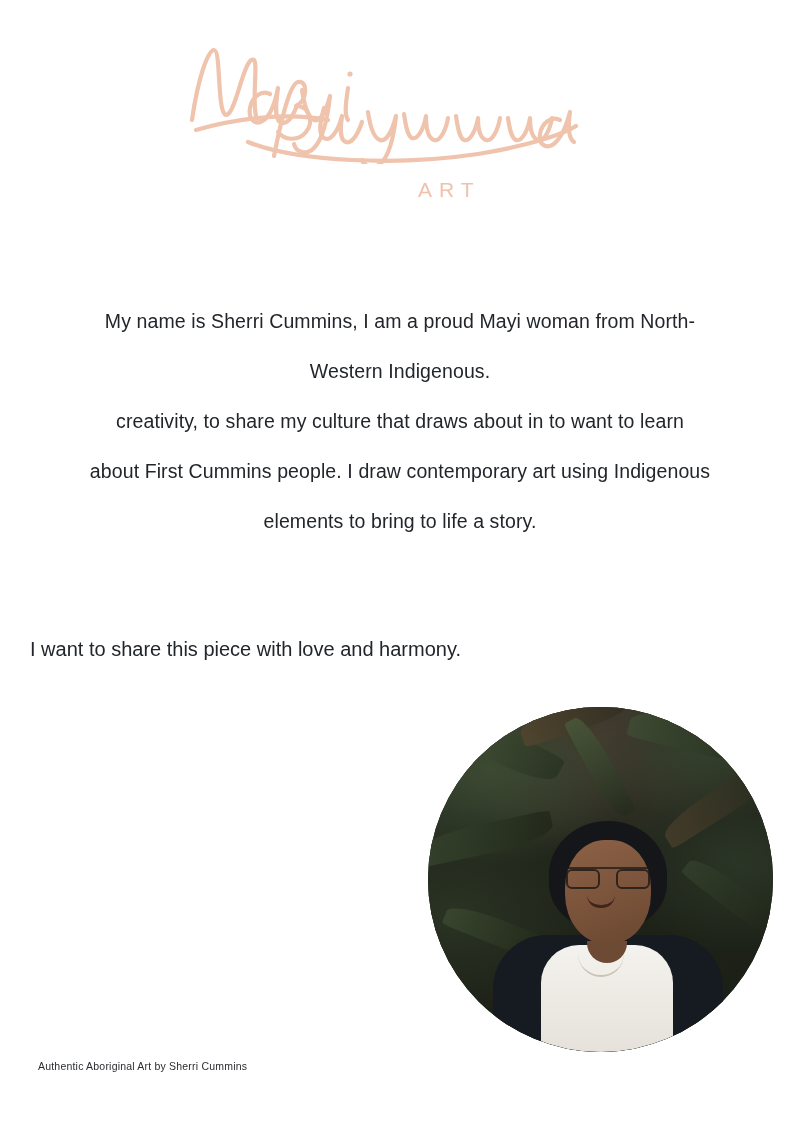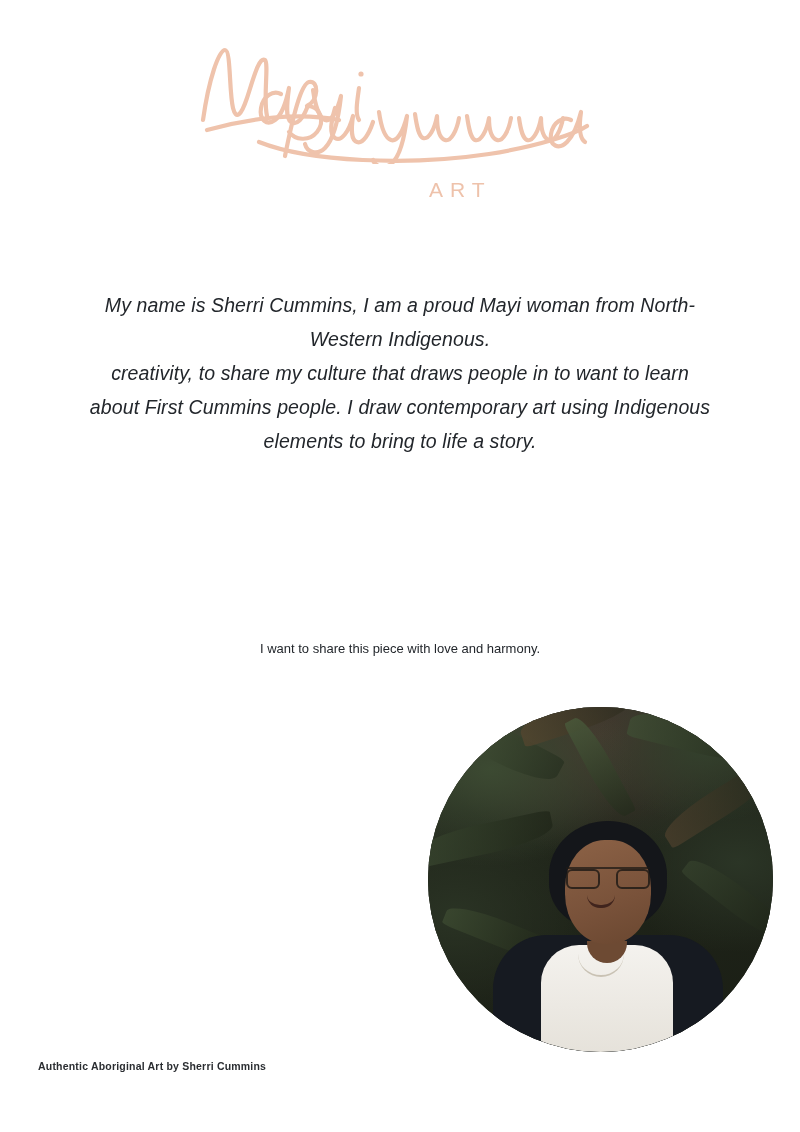--- a/index.html
+++ b/index.html
@@ -12,21 +12,21 @@
     height: 1132px;
     position: relative;
     overflow: hidden;
     font-family: "Liberation Sans", sans-serif;
     color: #22252a;
   }
 
   
   .logo-wrap {
     position: absolute;
-    left: 11px;
+    left: 0;
     top: 30px;
     width: 700px;
     height: 160px;
     text-align: center;
   }
   .logo-script {
     position: absolute;
     left: 178px;
     top: 4px;
     width: 420px;
@@ -49,31 +49,29 @@
     left: 30px;
     top: 288px;
     width: 740px;
     text-align: center;
     font-size: 19.5px;
     line-height: 34px;
     color: #22262b;
     letter-spacing: 0.1px;
   }
   .copy p {
-    margin: 0;
-    font-style: italic;
+    margin: 16px;
   }
 
   .closing {
     position: absolute;
     left: 30px;
     top: 632px;
     width: 740px;
-    text-align: center;
-    font-size: 13px;
+    font-size: 20px;
     line-height: 34px;
     color: #22262b;
   }
 
   
   .portrait {
     position: absolute;
     left: 428px;
     top: 707px;
     width: 345px;
@@ -200,21 +198,21 @@
     border-bottom: 2px solid #c9c2b4;
     border-radius: 0 0 26px 26px;
   }
 
   
   .footer-note {
     position: absolute;
     left: 38px;
     top: 1060px;
     font-size: 10.5px;
-    font-weight: bold;
+    font-weight: normal;
     color: #2a2d31;
     letter-spacing: 0.2px;
   }
 </style>
 </head>
 <body>
 
 <div class="logo-wrap">
   <svg class="logo-script" viewBox="0 0 420 130" aria-hidden="true">
     <g fill="none" stroke="#efc3ac" stroke-width="4.2" stroke-linecap="round" stroke-linejoin="round">
@@ -237,21 +235,21 @@
 
       <path d="M70 108 C120 128 220 132 300 120 C350 112 386 100 398 92"></path>
     </g>
   </svg>
   <div class="logo-art">ART</div>
 </div>
 
 <div class="copy">
   <p>My name is Sherri Cummins, I am a proud Mayi woman from North-</p>
   <p>Western Indigenous.</p>
-  <p>creativity, to share my culture that draws people in to want to learn</p>
+  <p>creativity, to share my culture that draws about in to want to learn</p>
   <p>about First Cummins people. I draw contemporary art using Indigenous</p>
   <p>elements to bring to life a story.</p>
 </div>
 
 <div class="closing">I want to share this piece with love and harmony.</div>
 
 <div class="portrait">
   <div class="foliage"></div>
   <div class="leaf l1"></div>
   <div class="leaf l2"></div>

